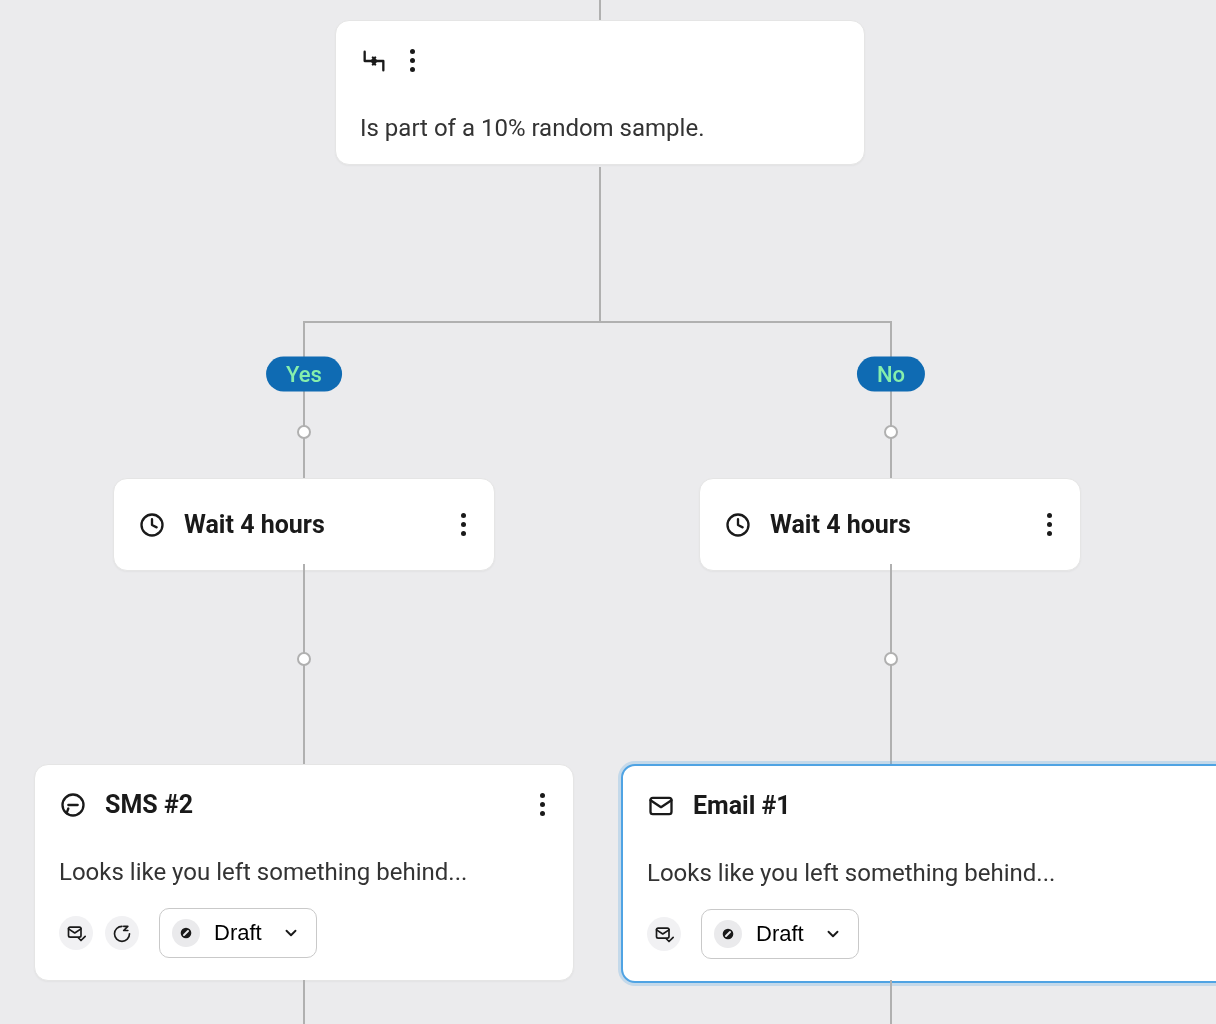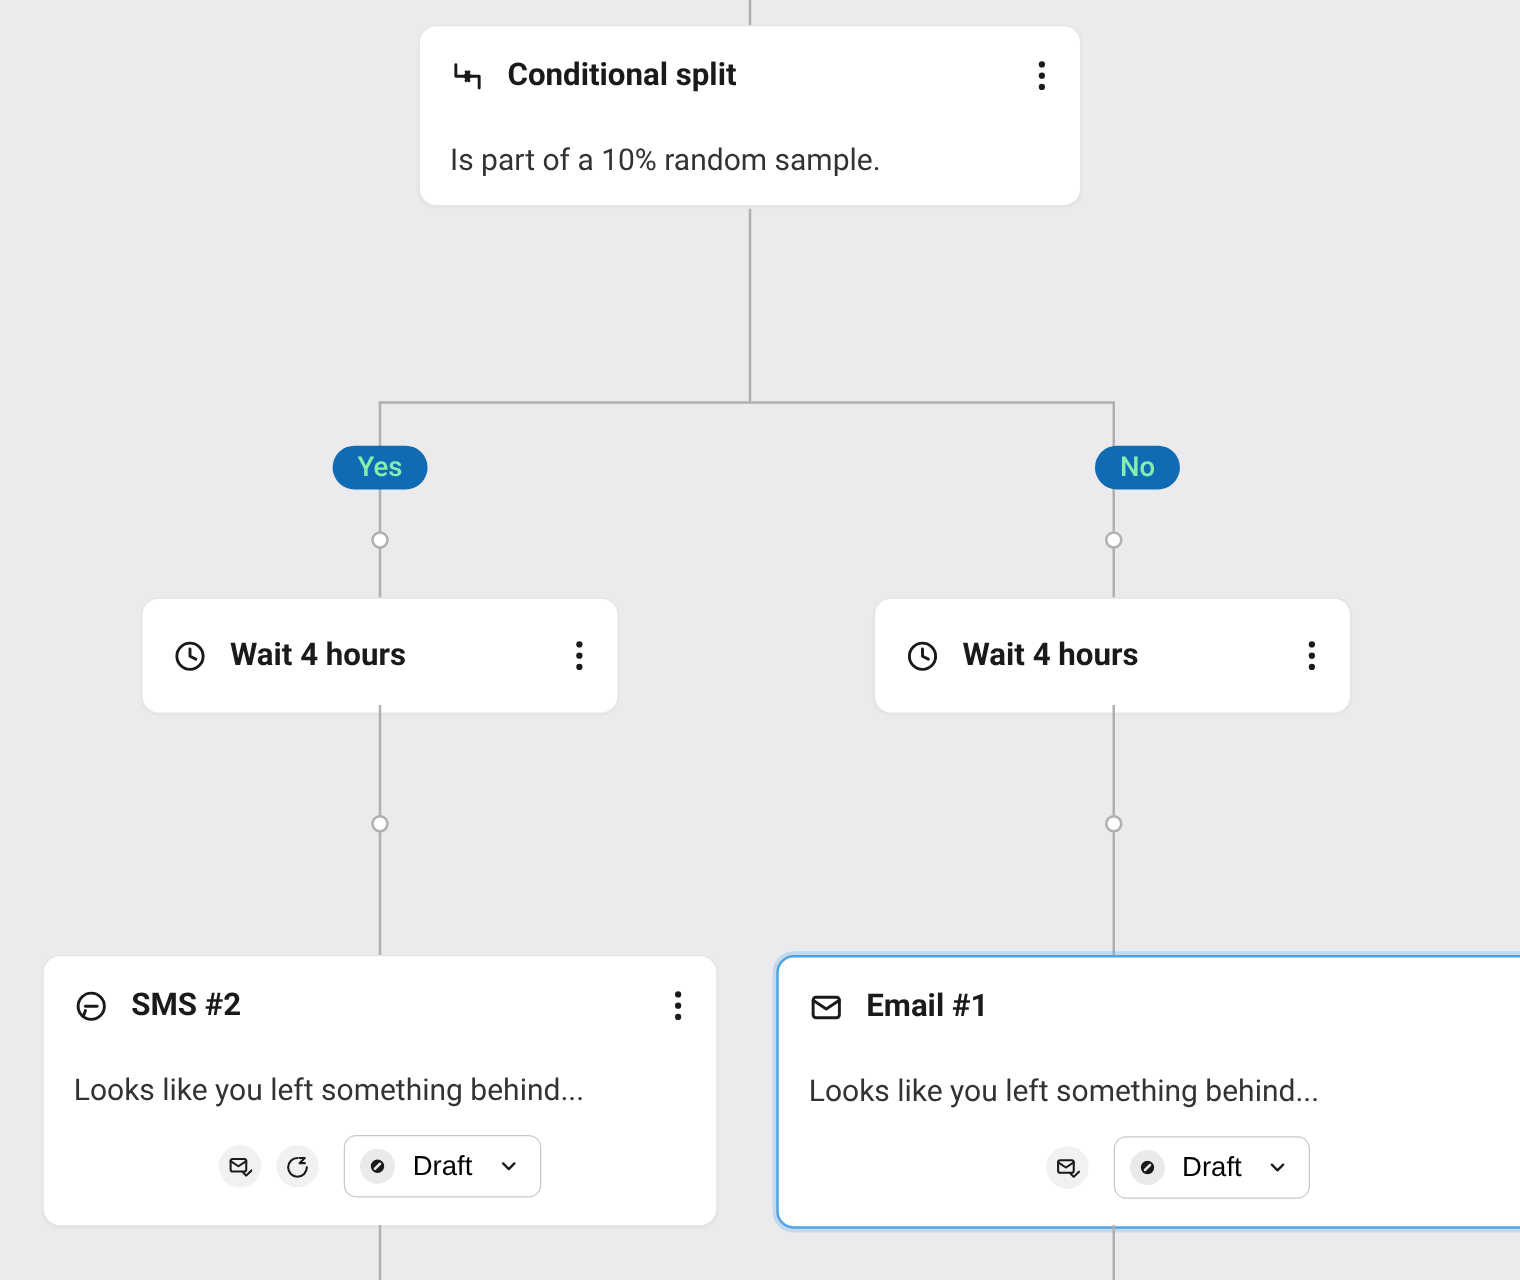--- a/index.html
+++ b/index.html
@@ -78,21 +78,21 @@
     font-size: 22px;
     font-weight: 500;
     padding: 5px 20px;
     border-radius: 999px;
     transform: translate(-50%, -50%);
   }
   .icon { flex-shrink: 0; display: inline-flex; }
   .bottom-row {
     display: flex;
     align-items: center;
-    justify-content: center;
+    justify-content: flex-start;
     margin-top: 22px;
     gap: 20px;
   }
   .mini-icons { display: flex; gap: 12px; }
   .mini {
     width: 34px; height: 34px;
     background: #f1f1f3;
     border-radius: 50%;
     display: flex; align-items: center; justify-content: center;
   }
@@ -122,40 +122,39 @@
 <div class="card" style="left:335px; top:20px; width:530px;">
   <div class="card-header">
     <span class="icon">
       <svg width="28" height="28" viewBox="0 0 24 24" fill="none" stroke="#1a1a1a" stroke-width="2" stroke-linecap="round" stroke-linejoin="round">
         <polyline points="4,4 4,12 14,12"></polyline>
         <polyline points="11,9 14,12 11,15"></polyline>
         <polyline points="20,20 20,12 10,12"></polyline>
         <polyline points="13,15 10,12 13,9"></polyline>
       </svg>
     </span>
-    <span class="card-title">Conditional split</span>
     <button class="more-btn">
         <span></span>
         <span></span>
         <span></span>
       </button>
   </div>
   <div class="card-desc">Is part of a 10% random sample.</div>
 </div>
 
 <div class="connector v" style="left:599px; top:167px; height:155px;"></div>
 
 <div class="connector h" style="left:303px; top:321px; width:588px;"></div>
 
 <div class="connector v" style="left:303px; top:321px; height:157px;"></div>
 
 <div class="connector v" style="left:890px; top:321px; height:157px;"></div>
 
 <div class="badge" style="left:304px; top:374px;">Yes</div>
-<div class="badge" style="left:910px; top:374px;">No</div>
+<div class="badge" style="left:891px; top:374px;">No</div>
 
 <div class="node-dot" style="left:304px; top:432px;"></div>
 <div class="node-dot" style="left:891px; top:432px;"></div>
 
 <div class="card" style="left:113px; top:478px; width:382px; padding:28px 24px;">
   <div class="card-header">
     <span class="icon">
       <svg width="28" height="28" viewBox="0 0 24 24" fill="none" stroke="#1a1a1a" stroke-width="2" stroke-linecap="round" stroke-linejoin="round">
         <circle cx="12" cy="12" r="9"></circle>
           <polyline points="12,7 12,12 16,14"></polyline>

